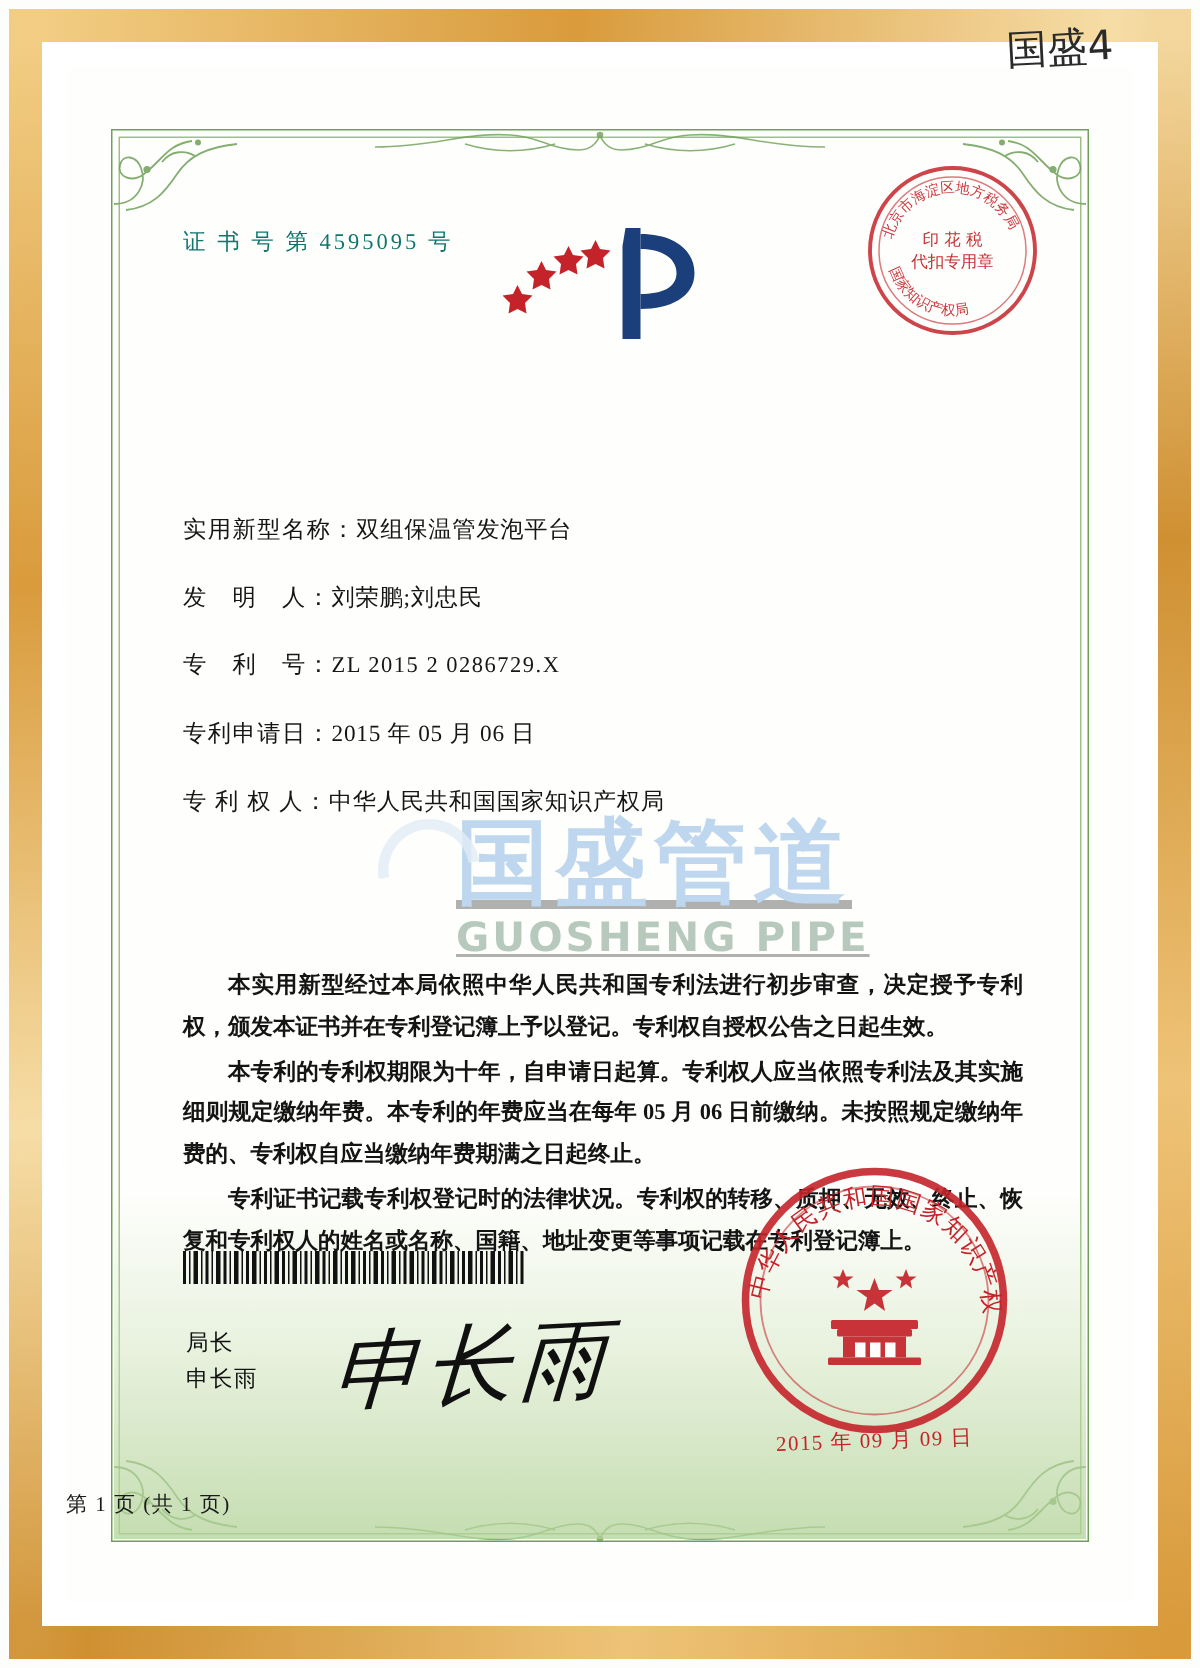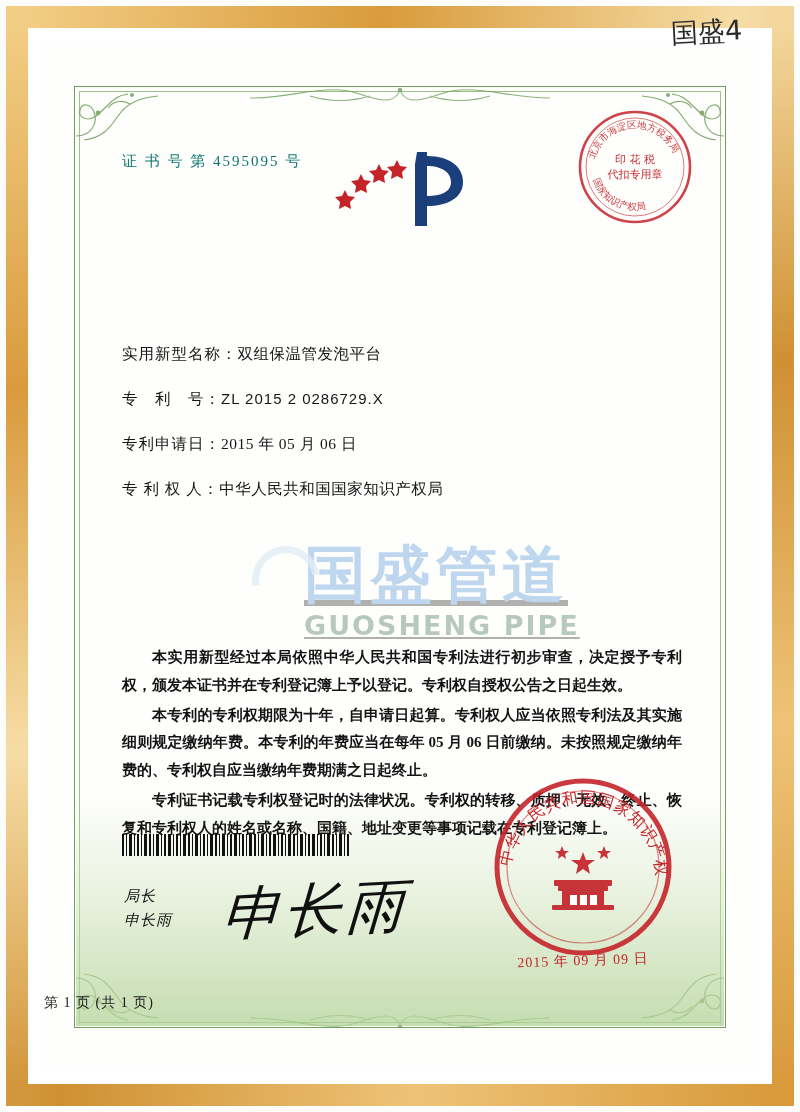--- a/index.html
+++ b/index.html
@@ -190,21 +190,21 @@
     line-height: 1.3;
     white-space: nowrap;
   }
   .field-label {
     letter-spacing: 1px;
   }
   .field-value {
     letter-spacing: .5px;
   }
   .field-value.mono {
-    font-family: Liberation Sans, sans-serif;
+    font-family: Liberation Serif, serif;
     letter-spacing: 1px;
     font-size: 15px;
   }
 
   
   .body-text {
     position: absolute;
     left: 78px;
     top: 600px;
     width: 560px;
@@ -231,21 +231,20 @@
 
   
   .sig-block {
     position: absolute;
     left: 80px;
     top: 840px;
     font-size: 15px;
     color: #111;
     line-height: 1.6;
     letter-spacing: 1px;
-    font-style: italic;
   }
   .sig-hand {
     position: absolute;
     left: 178px;
     top: 828px;
     font-size: 58px;
     color: #101010;
     font-family: "DejaVu Serif", serif;
     font-style: italic;
     transform: rotate(-3deg) skewX(-6deg);
@@ -442,20 +441,23 @@
 
     <div class="watermark">
       <div class="wm-mark"></div>
       <div class="wm-cn">国盛管道</div>
       <div class="wm-en">GUOSHENG PIPE</div>
     </div>
 
     <div class="fields">
       <div class="field-row">
         <span class="field-label">实用新型名称：</span><span class="field-value">双组保温管发泡平台</span>
+      </div>
+      <div class="field-row">
+        <span class="field-label">发　明　人：</span><span class="field-value">刘荣鹏;刘忠民</span>
       </div>
       <div class="field-row">
         <span class="field-label">专　利　号：</span><span class="field-value mono">ZL 2015 2 0286729.X</span>
       </div>
       <div class="field-row">
         <span class="field-label">专利申请日：</span><span class="field-value">2015 年 05 月 06 日</span>
       </div>
       <div class="field-row">
         <span class="field-label">专 利 权 人：</span><span class="field-value">中华人民共和国国家知识产权局</span>
       </div>

